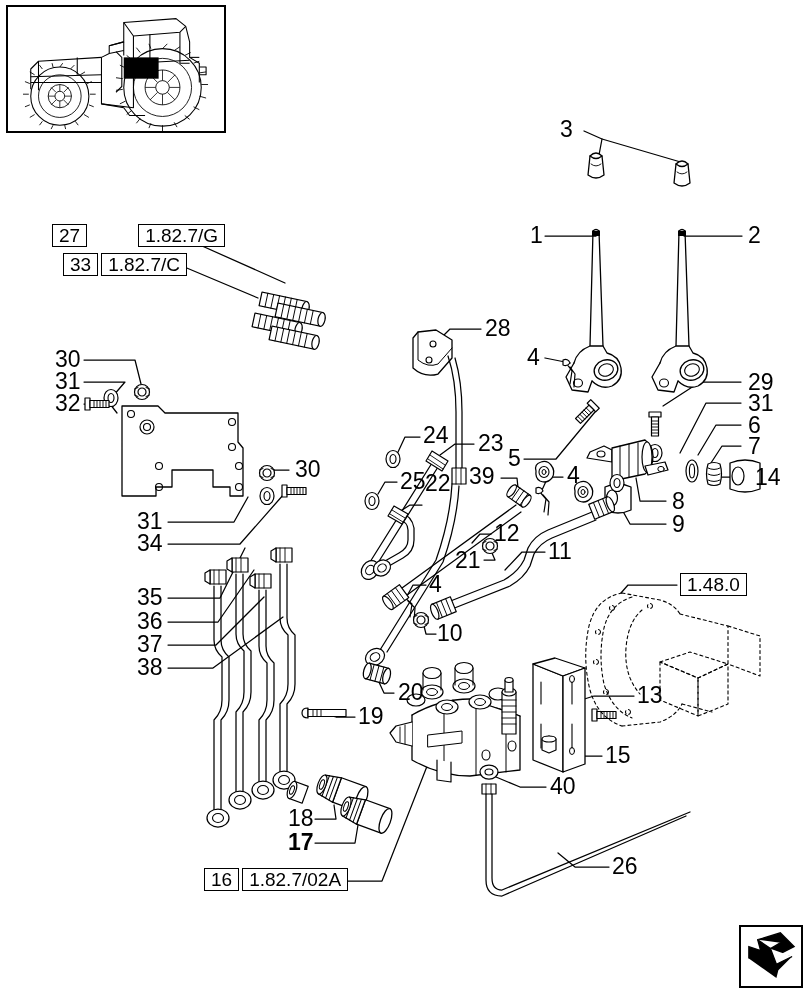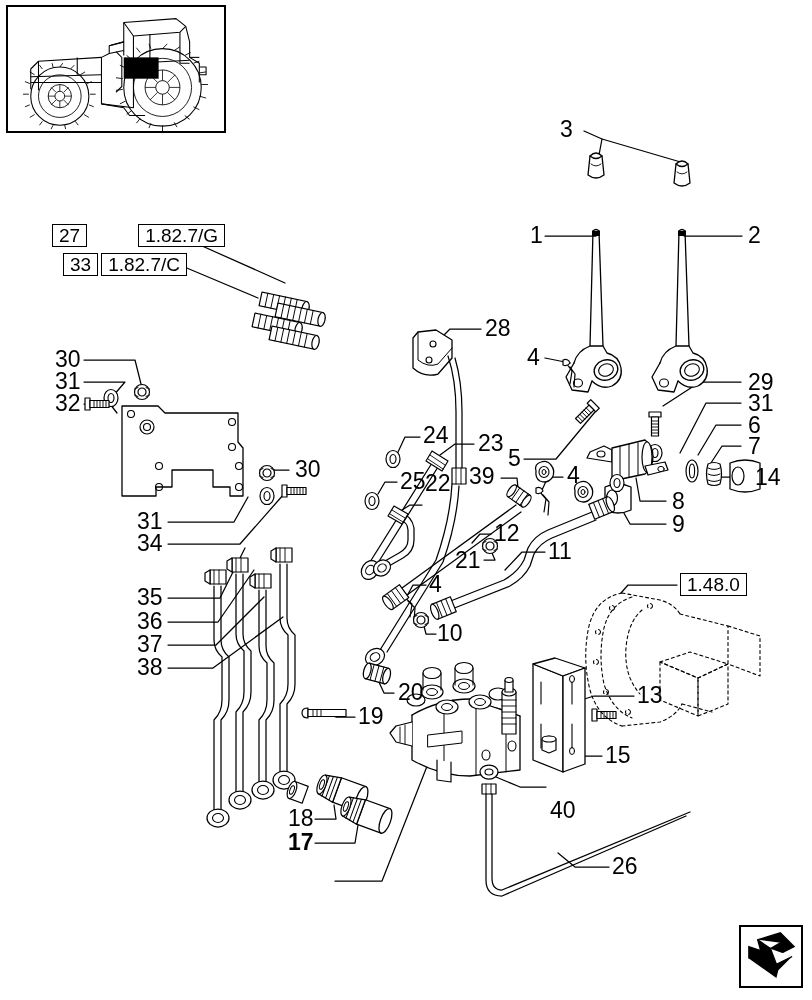--- a/index.html
+++ b/index.html
@@ -608,20 +608,24 @@
     </g>
   </svg>
 
   <div class="refbox" id="rb0" style="left:52px;top:224px;gap:48px;">
     <div class="cell num">27</div>
     <div class="cell code">1.82.7/G</div>
   </div>
   <div class="refbox" id="rb1" style="left:56px;top:253px;padding-left:7px;">
     <div class="cell num">33</div>
     <div class="cell code">1.82.7/C</div>
+  </div>
+  <div class="refbox" id="rb2" style="left:204px;top:868px;">
+    <div class="cell num">16</div>
+    <div class="cell code">1.82.7/02A</div>
   </div>
   <div class="refbox" id="rb3" style="left:680px;top:573px;">
     <div class="cell code" style="margin-left:0;">1.48.0</div>
   </div>
 
   <div id="callout-host">
       <div class="callout" style="left: 560px; top: 118px;">3</div>
       <div class="callout" style="left: 530px; top: 224px;">1</div>
       <div class="callout" style="left: 748px; top: 224px;">2</div>
       <div class="callout" style="left: 527px; top: 346px;">4</div>
@@ -652,21 +656,21 @@
       <div class="callout" style="left: 425px; top: 472px;">22</div>
       <div class="callout" style="left: 494px; top: 522px;">12</div>
       <div class="callout" style="left: 455px; top: 549px;">21</div>
       <div class="callout" style="left: 548px; top: 540px;">11</div>
       <div class="callout" style="left: 429px; top: 573px;">4</div>
       <div class="callout" style="left: 437px; top: 622px;">10</div>
       <div class="callout" style="left: 398px; top: 681px;">20</div>
       <div class="callout" style="left: 358px; top: 705px;">19</div>
       <div class="callout" style="left: 637px; top: 684px;">13</div>
       <div class="callout" style="left: 605px; top: 744px;">15</div>
-      <div class="callout" style="left: 550px; top: 799px;">40</div>
+      <div class="callout" style="left: 550px; top: 775px;">40</div>
       <div class="callout" style="left: 288px; top: 807px;">18</div>
       <div class="callout" style="left: 288px; top: 831px; font-weight: bold;">17</div>
       <div class="callout" style="left: 612px; top: 855px;">26</div>
     </div>
 
   <div id="arrowbox">
     <svg viewBox="0 0 60 59" width="59" height="58">
       <path d="M8 32 L8 20 L20 24 L17 13 L40 6 L54 20 L40 27 L52 30 L38 44 L36 52 Z" fill="#000"></path>
       <path d="M8 32 L8 20 L20 24 L17 13 L40 6 L54 20 L40 27" fill="none" stroke="#000" stroke-width="1.4"></path>
       <path d="M17 13 L30 22 L40 16" fill="#fff" stroke="#000" stroke-width="1.4"></path>

